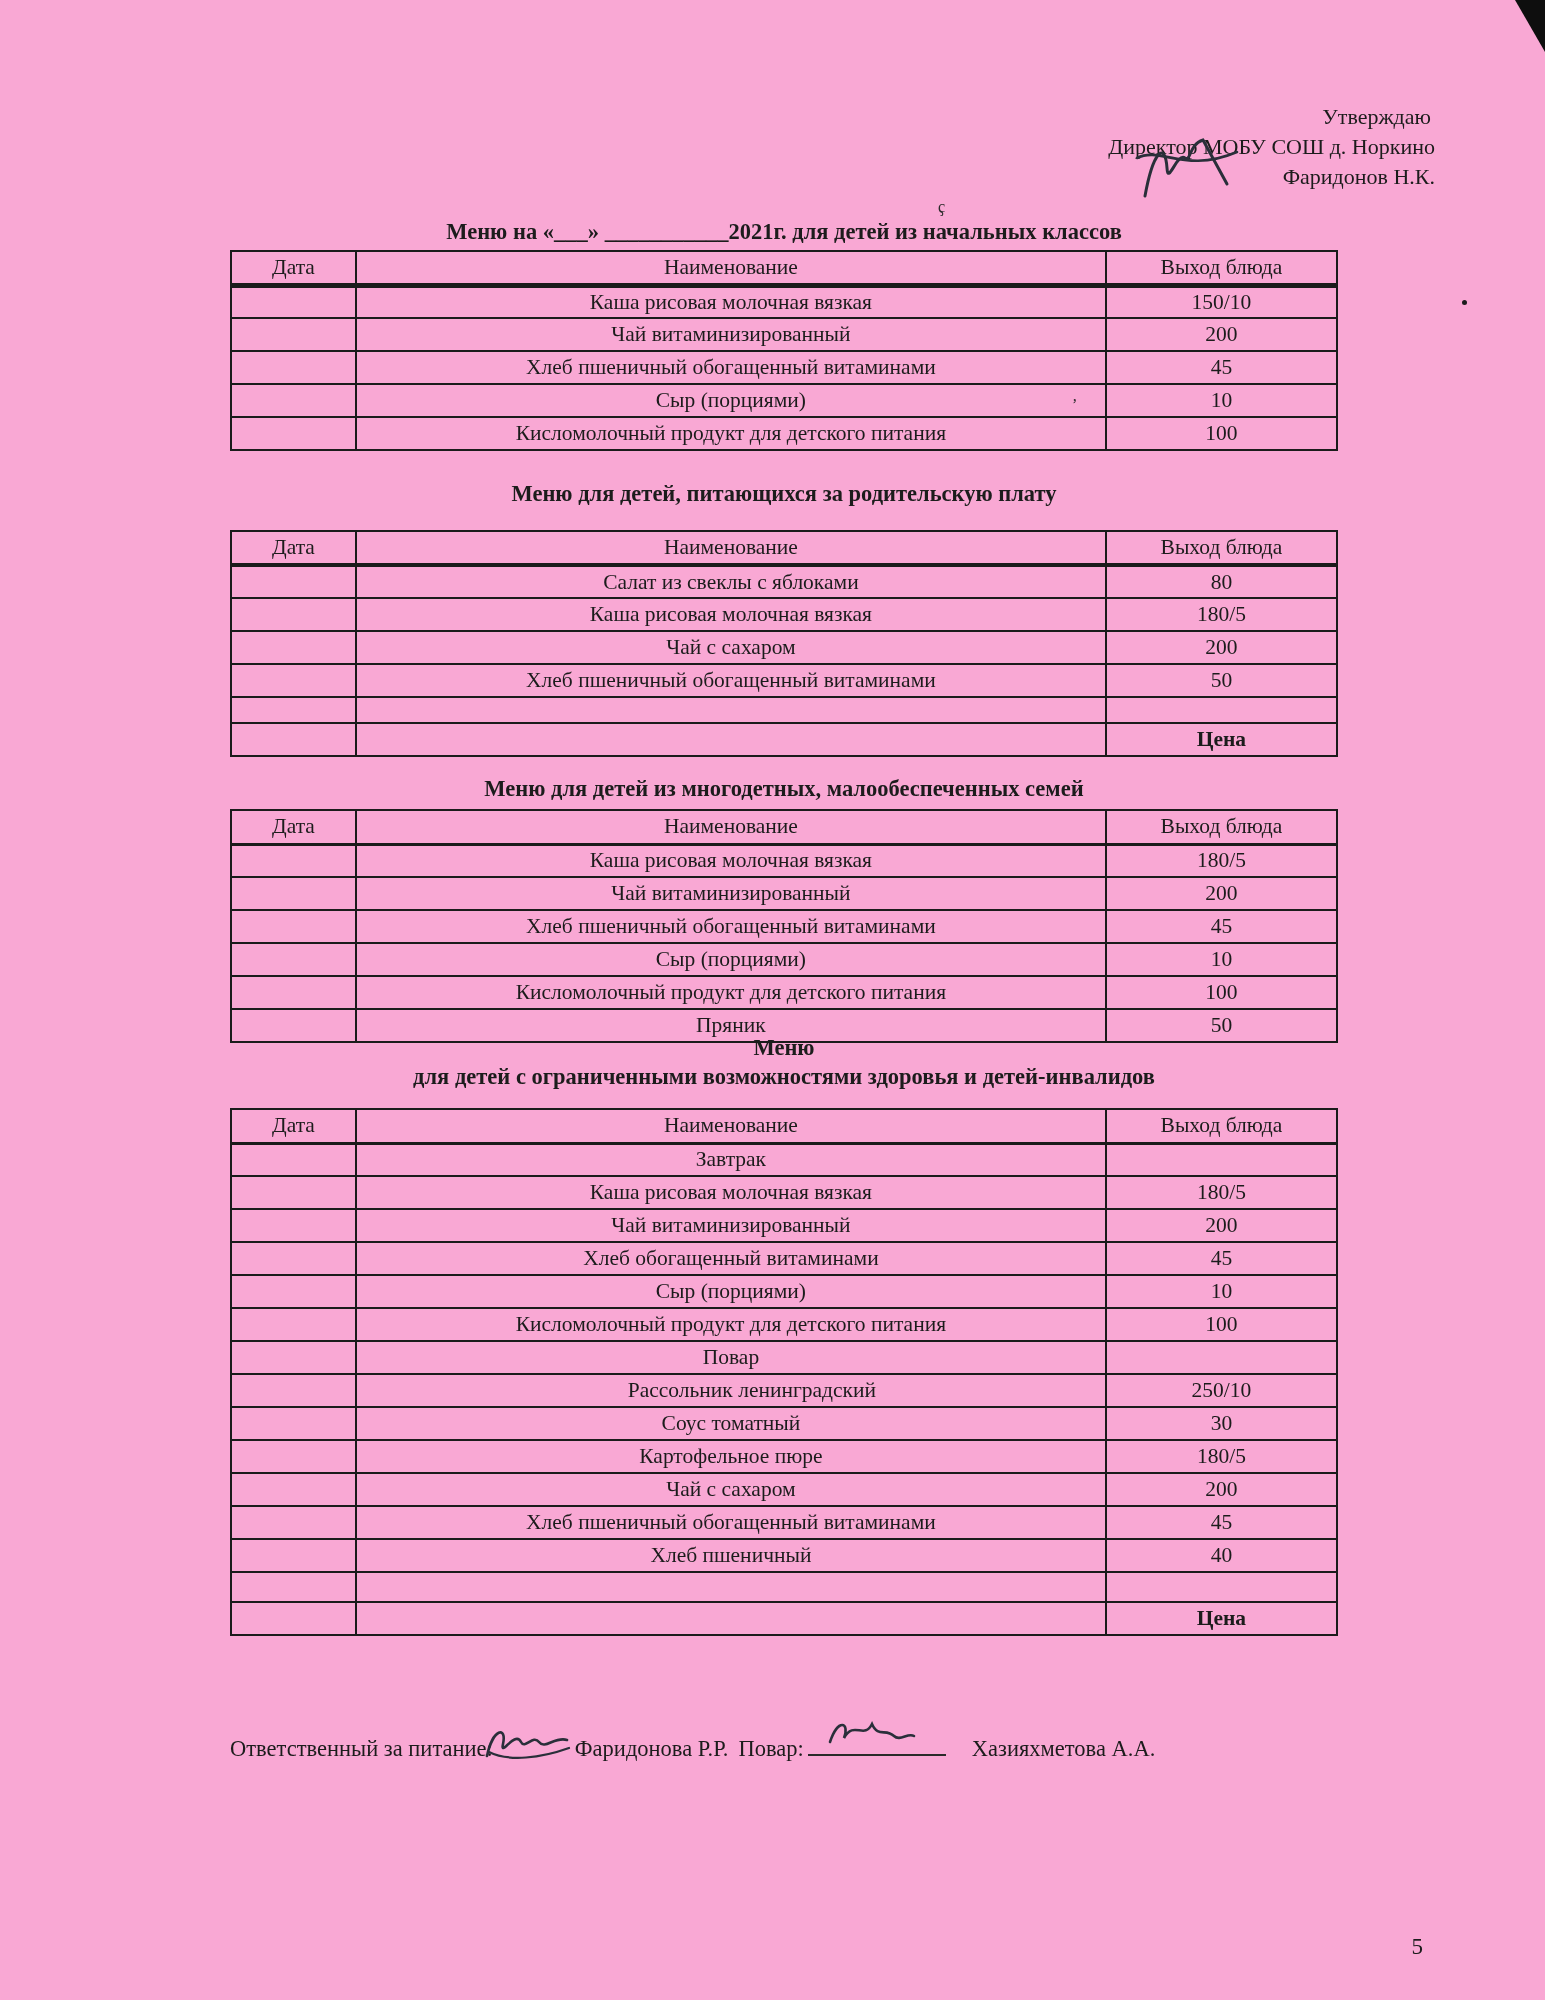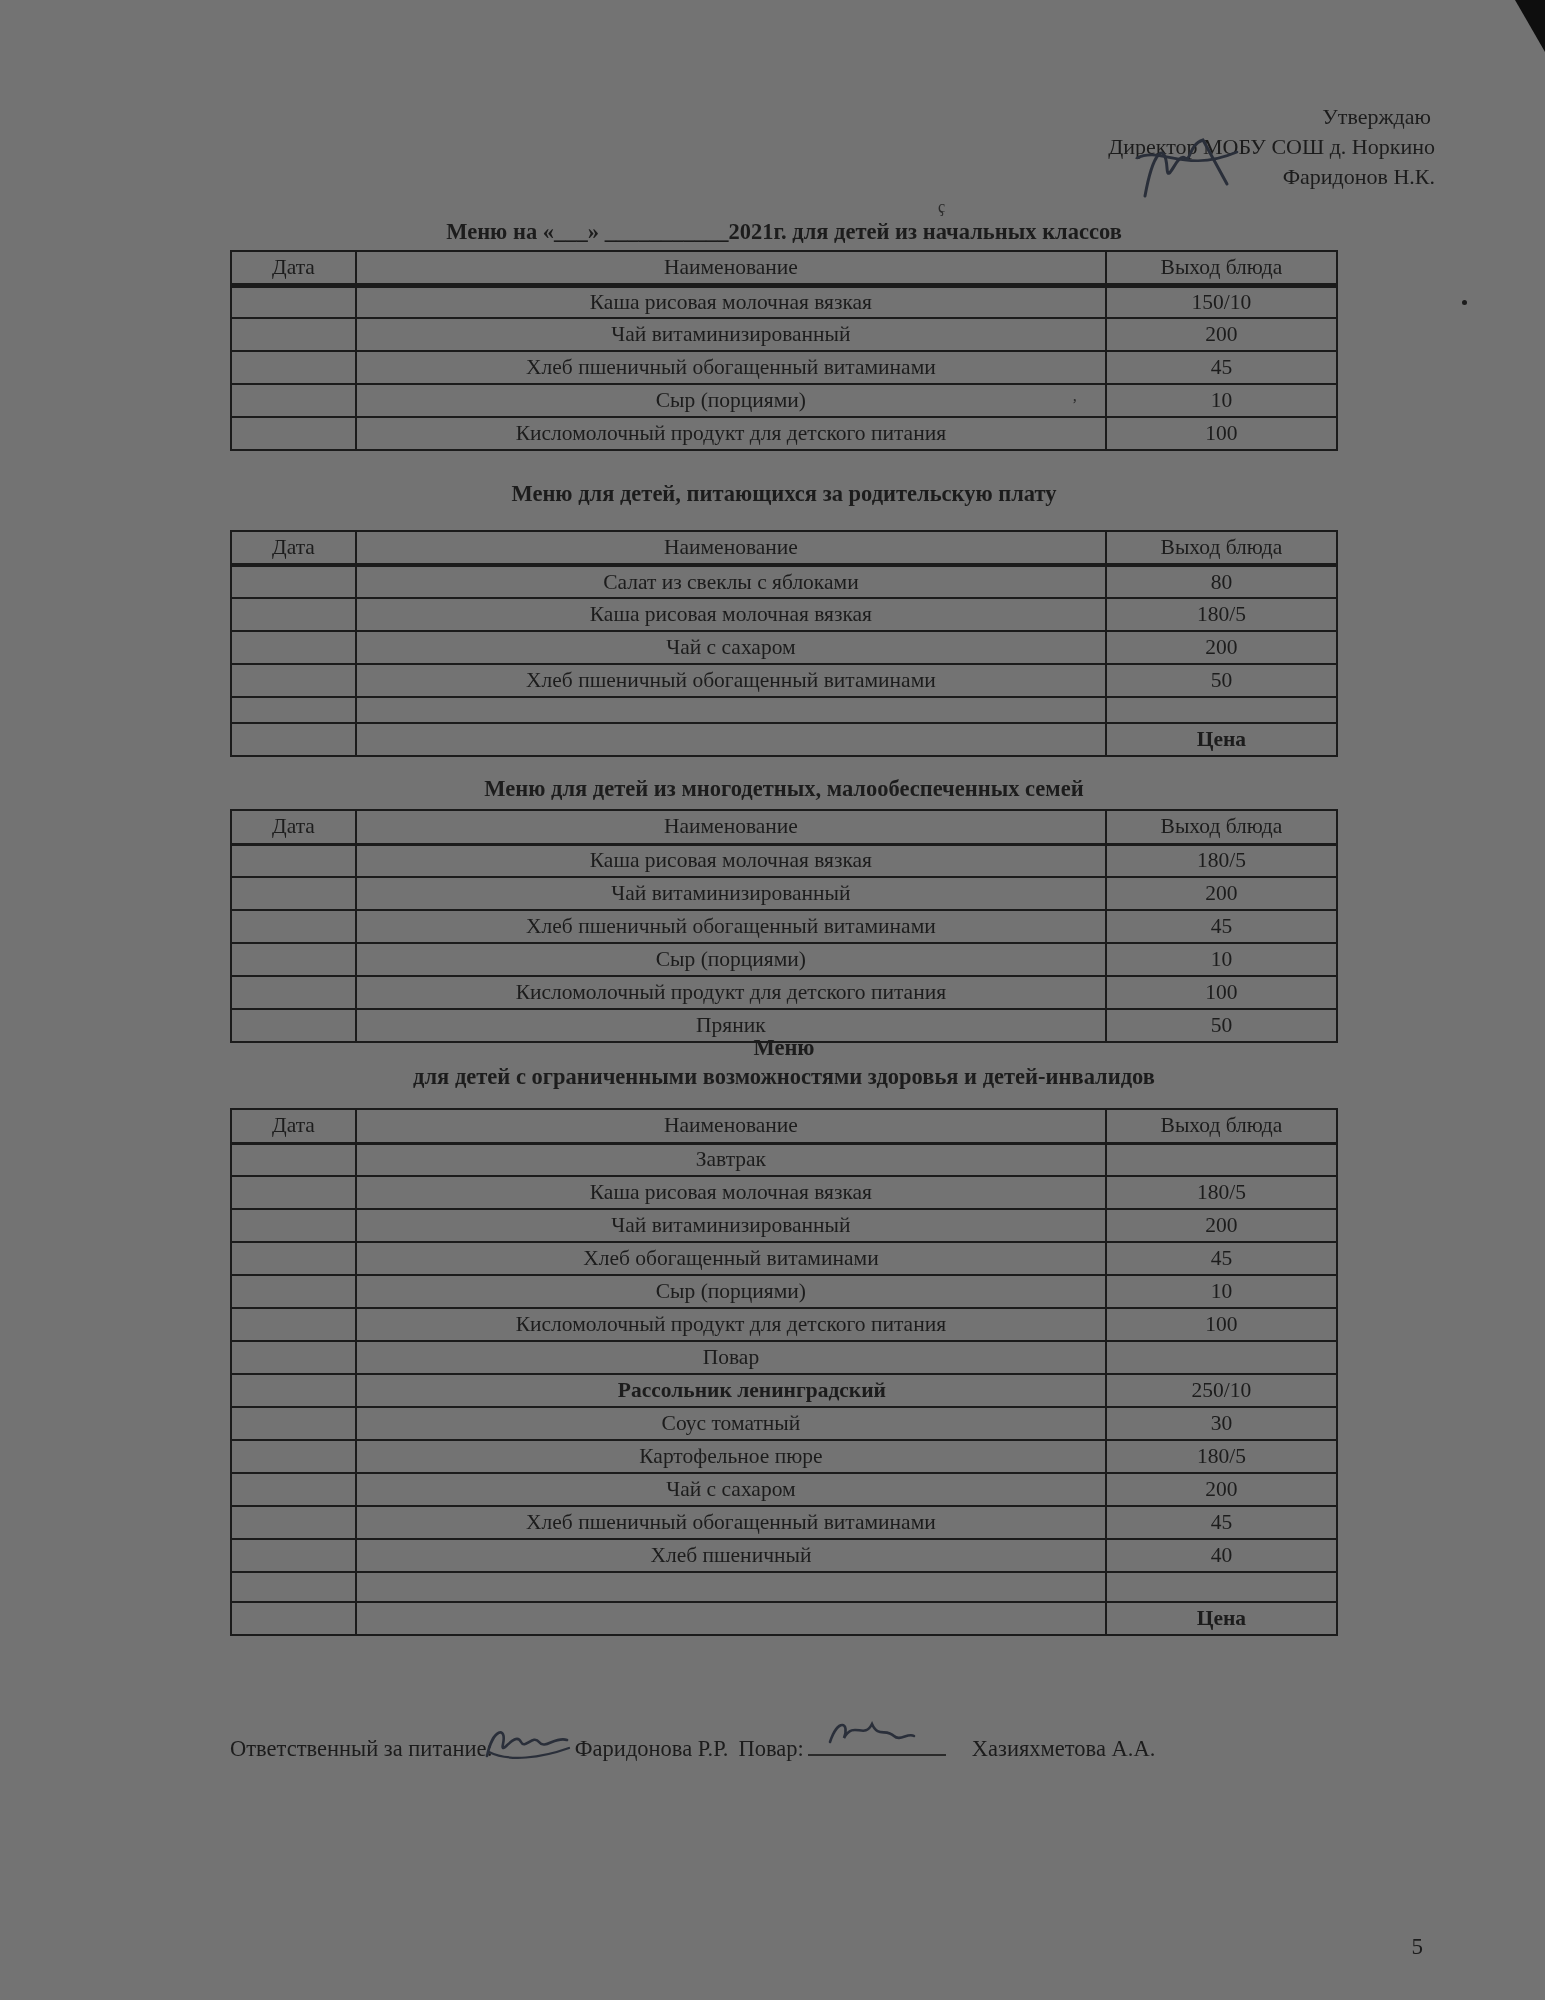--- a/index.html
+++ b/index.html
@@ -1,18 +1,18 @@
 <!DOCTYPE html>
 <html><head>
 <meta charset="utf-8">
 <style>
   * { margin:0; padding:0; box-sizing:border-box; }
   html,body { background:#e9e9e9; }
   body { width:1545px; height:2000px; position:relative; font-family:"Liberation Serif", serif; color:#1c1c1c; }
-  .page { position:absolute; inset:0; background:#737373; overflow:hidden; }
+  .page { position:absolute; inset:0; background:#f9a8d4; overflow:hidden; }
 
   .corner-fold { position:absolute; top:0; right:0; width:0; height:0;
     border-top:52px solid #0e0e0e; border-left:30px solid transparent; }
 
   .approval { position:absolute; top:102px; right:110px; text-align:right;
     font-size:22px; line-height:30px; }
   .approval .l1 { margin-right:4px; }
 
   .sig { stroke:#2a2f3a; fill:none; stroke-linecap:round; }
   .sig-director { position:absolute; top:122px; right:300px; }
@@ -27,21 +27,21 @@
   .mt4 { margin-top:16px !important; }
   .menu-table th, .menu-table td {
     border:2px solid #1b1b1b; text-align:center; vertical-align:middle;
     font-size:21.5px; font-weight:normal; height:33px; padding:1px 6px;
     white-space:nowrap; overflow:hidden; }
   .menu-table thead th { height:34px; border-bottom-width:var(--hb,3px); }
   .c-date { width:11.3%; }
   .c-name { width:67.8%; }
   .c-output { width:20.9%; }
   tr.section td.c-name { font-weight:normal; }
-  tr.bold td.c-name { font-weight:bold;padding-left:48px; }
+  tr.bold td.c-name { font-weight:normal;padding-left:48px; }
   tr.empty td { height:26px; }
   tr.empty2 td { height:30px; }
   tr.price td.c-output { font-weight:bold; }
 
   .footer-line { position:absolute; left:230px; top:1710px; width:1310px;
     font-size:22.5px; display:flex; align-items:baseline; white-space:nowrap; }
   .footer-line .gap-s { display:inline-block; width:10px; }
   .footer-line .gap-m { display:inline-block; width:16px; }
   .sig-inline-a { margin:0 2px 0 -12px; position:relative; top:10px; }
   .blank-line { display:inline-block; width:138px; border-bottom:2px solid #2a2a2a;

